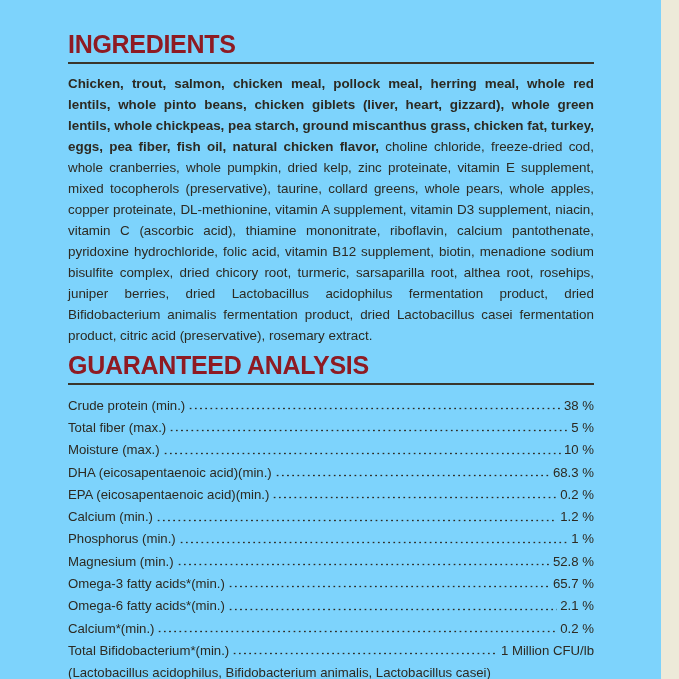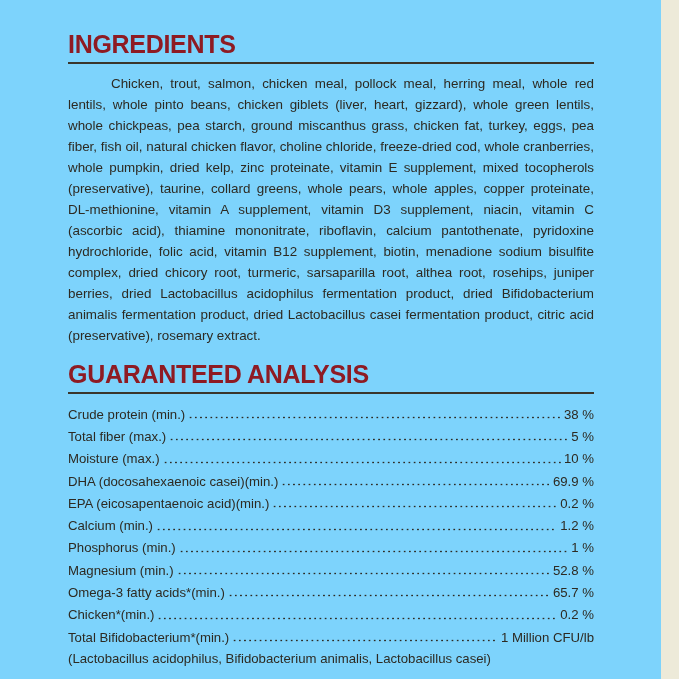--- a/index.html
+++ b/index.html
@@ -29,22 +29,22 @@
     background: #3a362c;
     margin: 4px 0 9px 0;
   }
   .ingredients-text {
     margin: 0;
     font-size: 13.4px;
     line-height: 21px;
     text-align: justify;
     color: #2d2a22;
   }
-  .ingredients-text .lead { font-weight: 400; margin-left: 43px; }
-  .ga-title { margin-top: 14px; }
+  .ingredients-text .lead { font-weight: 700; }
+  .ga-title { margin-top: 5px; }
   .ga-table { margin-top: 1px; }
   .ga-row {
     display: flex;
     align-items: stretch;
     height: 22.3px;
     font-size: 13.2px;
   }
   .ga-label, .ga-value {
     white-space: nowrap;
     align-self: center;
@@ -92,23 +92,23 @@
     <span class="ga-value">5 %</span>
   </div>
 
   <div class="ga-row">
     <span class="ga-label">Moisture (max.)</span>
     <span class="dots"></span>
     <span class="ga-value">10 %</span>
   </div>
 
   <div class="ga-row">
-    <span class="ga-label">DHA (docosahexaenoic casei)(min.)</span>
+    <span class="ga-label">DHA (eicosapentaenoic acid)(min.)</span>
     <span class="dots"></span>
-    <span class="ga-value">69.9 %</span>
+    <span class="ga-value">68.3 %</span>
   </div>
 
   <div class="ga-row">
     <span class="ga-label">EPA (eicosapentaenoic acid)(min.)</span>
     <span class="dots"></span>
     <span class="ga-value">0.2 %</span>
   </div>
 
   <div class="ga-row">
     <span class="ga-label">Calcium (min.)</span>
@@ -127,23 +127,28 @@
     <span class="dots"></span>
     <span class="ga-value">52.8 %</span>
   </div>
 
   <div class="ga-row">
     <span class="ga-label">Omega-3 fatty acids*(min.)</span>
     <span class="dots"></span>
     <span class="ga-value">65.7 %</span>
   </div>
 
+  <div class="ga-row">
+    <span class="ga-label">Omega-6 fatty acids*(min.)</span>
+    <span class="dots"></span>
+    <span class="ga-value">2.1 %</span>
+  </div>
 
   <div class="ga-row">
-    <span class="ga-label">Chicken*(min.)</span>
+    <span class="ga-label">Calcium*(min.)</span>
     <span class="dots"></span>
     <span class="ga-value">0.2 %</span>
   </div>
 
   <div class="ga-row">
     <span class="ga-label">Total Bifidobacterium*(min.)</span>
     <span class="dots"></span>
     <span class="ga-value">1 Million CFU/lb</span>
   </div>
 </div>

